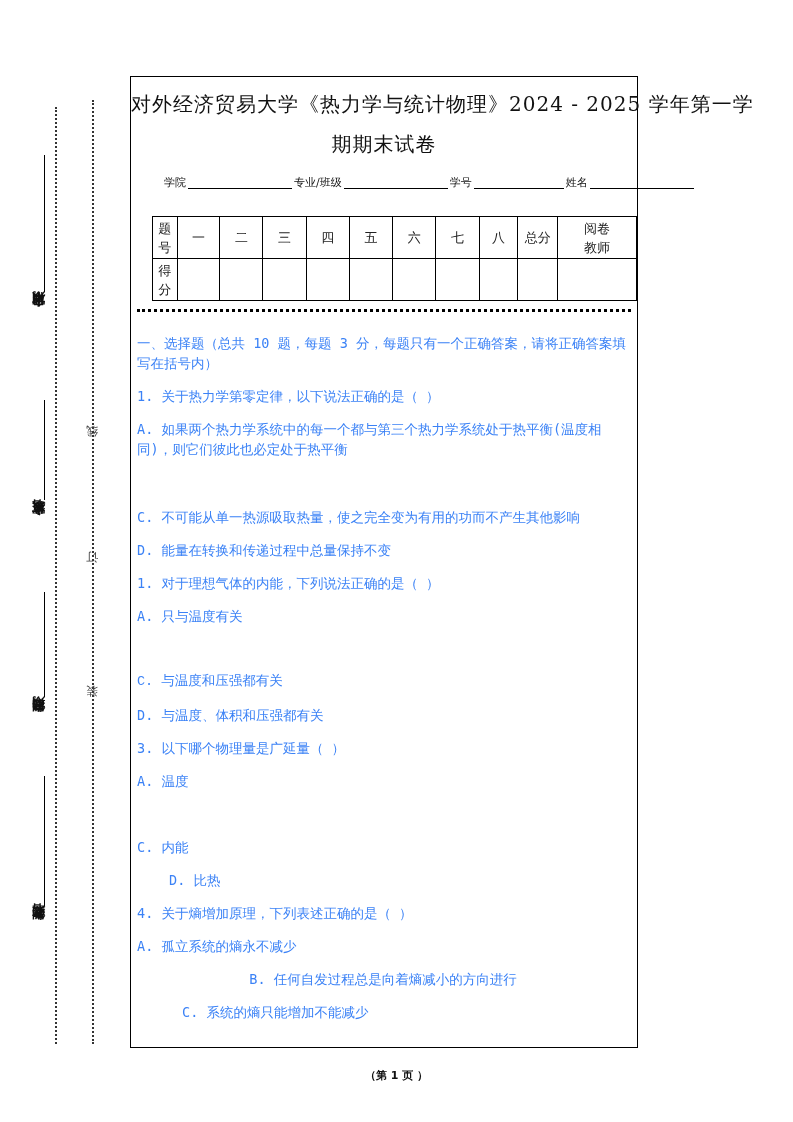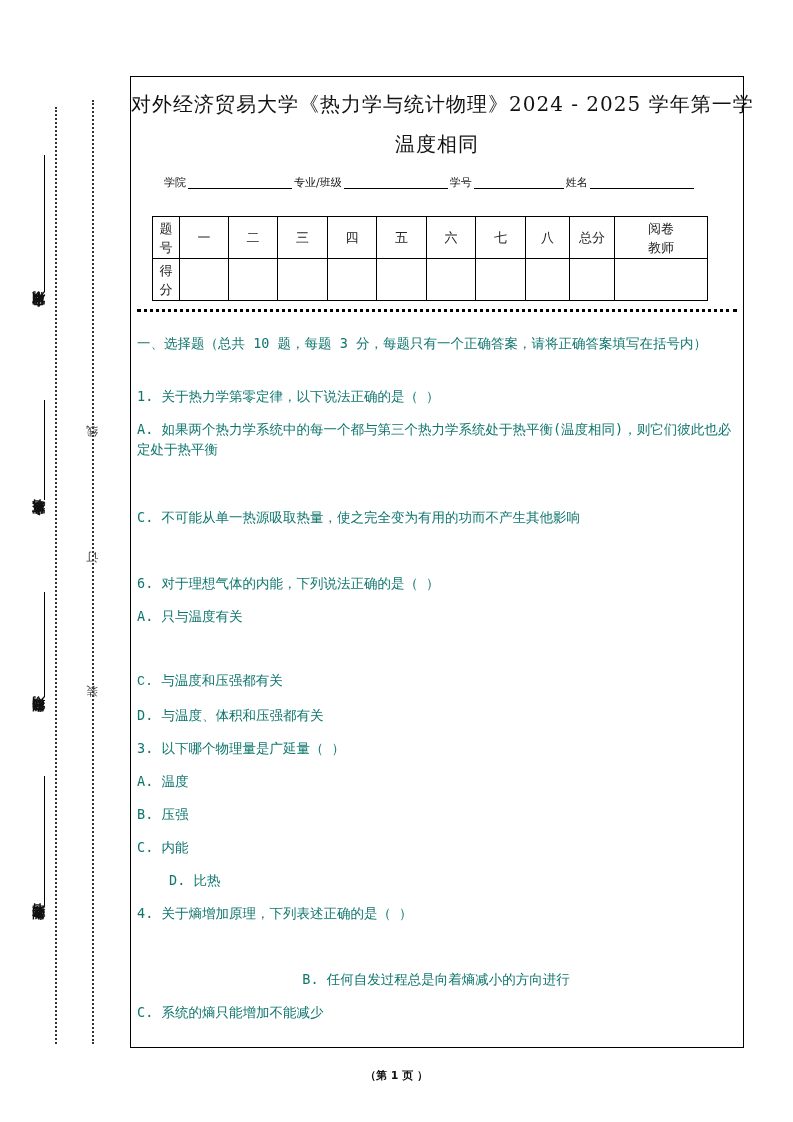--- a/index.html
+++ b/index.html
@@ -20,21 +20,21 @@
     }
     .vline { position: absolute; left: 44px; width: 0; border-left: 1px solid #000; }
     .cut-mark {
       position: absolute; left: 84px; width: 18px; background: #fff;
       writing-mode: vertical-rl; transform: rotate(180deg);
       font-size: 12px; color: #444; text-align: center;
       font-family: "DejaVu Serif", "Liberation Serif", serif;
     }
     
     .frame {
-      position: absolute; left: 130px; top: 76px; width: 614px; height: 972px;
+      position: absolute; left: 130px; top: 76px; width: 508px; height: 972px;
       border: 1px solid #000; box-sizing: border-box;
     }
     .title {
       position: absolute; left: 0; right: 0; text-align: center;
       font-size: 20px; letter-spacing: 1px; white-space: nowrap;
     }
     .title.l1 { top: 14px; }
     .title.l2 { top: 54px; }
     .info {
       position: absolute; top: 98px; left: 33px; font-size: 11px; white-space: nowrap;
@@ -50,21 +50,21 @@
       height: 41px; padding: 0; color: #222;
     }
     .stack { display: block; line-height: 19px; }
     .sep {
       position: absolute; left: 6px; right: 6px; top: 232px; height: 0;
       border-top: 3px dotted #000;
     }
     .body-text {
       position: absolute; left: 6px; right: 8px;
       font-family: "DejaVu Sans Mono", "Liberation Mono", monospace;
-      font-size: 13.5px; line-height: 20px; color: #0f766e;
+      font-size: 13.5px; line-height: 20px; color: #3b82f6;
     }
     .line { position: absolute; left: 0; right: 0; white-space: nowrap; }
     .line.wrap { white-space: normal; }
     .footer {
       position: absolute; top: 1068px; left: 0; width: 793px; text-align: center;
       font-family: "DejaVu Sans", "Liberation Sans", sans-serif;
       font-weight: bold; font-size: 11px;
     }
   </style>
 </head>
@@ -84,21 +84,21 @@
 
 <div class="vline" style="top:776px;height:130px;"></div>
 <div class="vlabel" style="top:912px;">制卷人签名：</div>
 
 <div class="cut-mark" style="top:447px;">线</div>
 <div class="cut-mark" style="top:573px;">订</div>
 <div class="cut-mark" style="top:707px;">装</div>
 
 <div class="frame">
   <div class="title l1">对外经济贸易大学《热力学与统计物理》2024 - 2025 学年第一学</div>
-  <div class="title l2">温度相同</div>
+  <div class="title l2">期期末试卷</div>
 
   <div class="info">
     <span>学院</span>
     <span class="blank" style="width:104px;"></span>
     <span>专业/班级</span>
     <span class="blank" style="width:104px;"></span>
     <span>学号</span>
     <span class="blank" style="width:90px;"></span>
     <span>姓名</span>
     <span class="blank" style="width:104px;"></span>
@@ -145,31 +145,32 @@
     </table>
 
   <div class="sep"></div>
 
   <div class="body-text" style="top:0;height:100%;">
     <div class="line wrap" style="top:256px;">一、选择题（总共 10 题，每题 3 分，每题只有一个正确答案，请将正确答案填写在括号内）</div>
 
     <div class="line" style="top:309px;">1. 关于热力学第零定律，以下说法正确的是（   ）</div>
     <div class="line wrap" style="top:342px;">A. 如果两个热力学系统中的每一个都与第三个热力学系统处于热平衡(温度相同)，则它们彼此也必定处于热平衡</div>
     <div class="line" style="top:430px;">C. 不可能从单一热源吸取热量，使之完全变为有用的功而不产生其他影响</div>
+    <div class="line" style="top:463px;">D. 能量在转换和传递过程中总量保持不变</div>
 
-    <div class="line" style="top:496px;">6. 对于理想气体的内能，下列说法正确的是（   ）</div>
+    <div class="line" style="top:496px;">1. 对于理想气体的内能，下列说法正确的是（   ）</div>
     <div class="line" style="top:529px;">A. 只与温度有关</div>
     <div class="line" style="top:595px;font-family:Liberation Mono, monospace;">C. 与温度和压强都有关</div>
     <div class="line" style="top:628px;">D. 与温度、体积和压强都有关</div>
 
     <div class="line" style="top:661px;">3. 以下哪个物理量是广延量（   ）</div>
     <div class="line" style="top:694px;">A. 温度</div>
-    <div class="line" style="top:727px;">B. 压强</div>
     <div class="line" style="top:760px;">C. 内能</div>
     <div class="line" style="top:793px;padding-left:32px;">D. 比热</div>
 
     <div class="line" style="top:826px;">4. 关于熵增加原理，下列表述正确的是（   ）</div>
+    <div class="line" style="top:859px;">A. 孤立系统的熵永不减少</div>
     <div class="line" style="top:892px;text-align:center;">B. 任何自发过程总是向着熵减小的方向进行</div>
-    <div class="line" style="top:925px;">C. 系统的熵只能增加不能减少</div>
+    <div class="line" style="top:925px;margin-left:45px;">C. 系统的熵只能增加不能减少</div>
   </div>
 </div>
 
 <div class="footer">（第 1 页 ）</div>
 
 </body></html>

